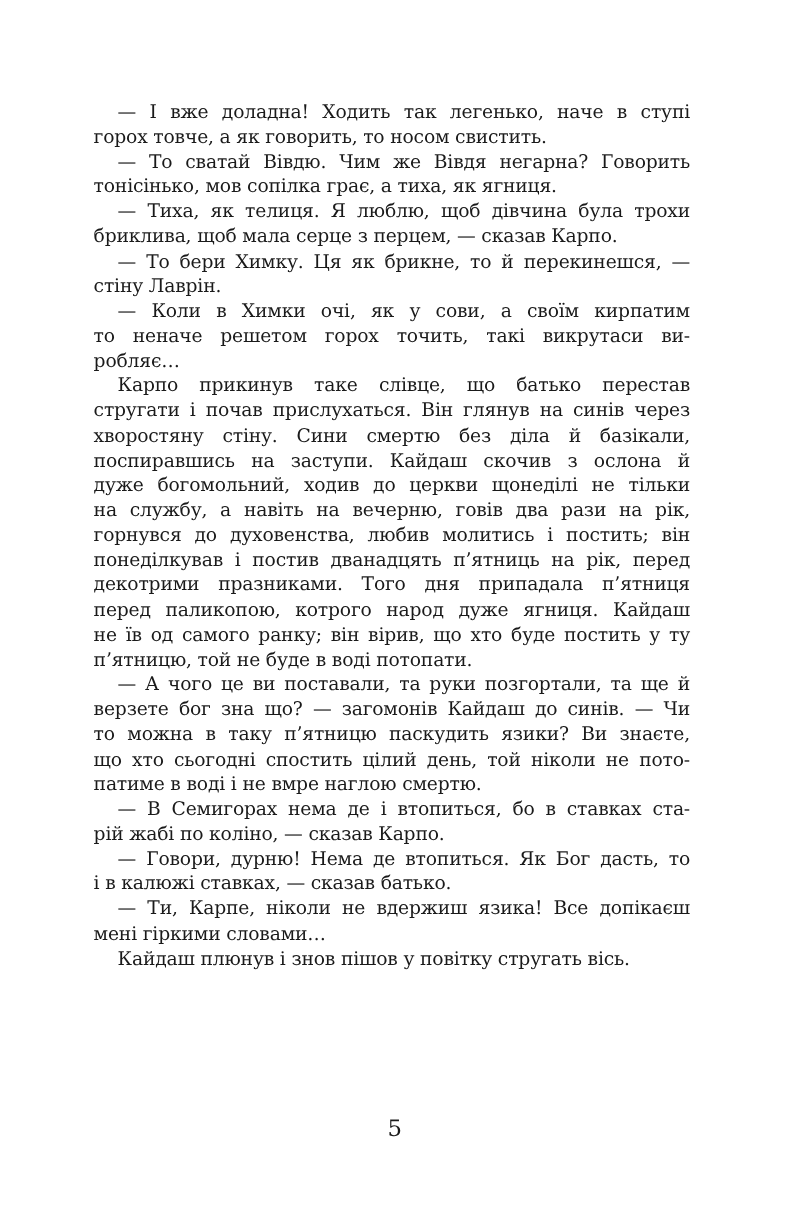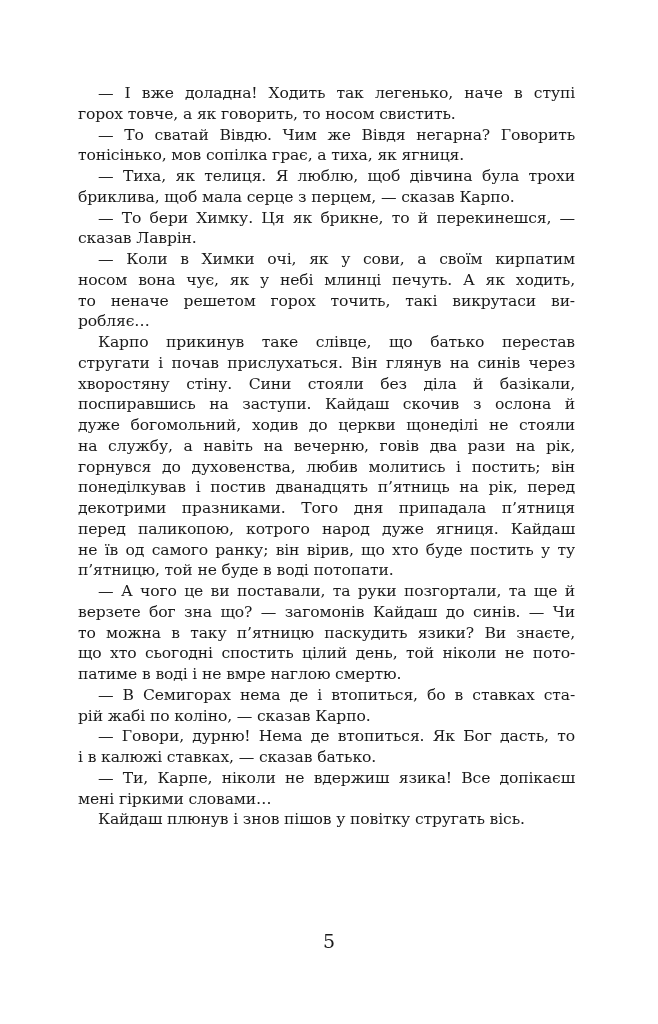--- a/index.html
+++ b/index.html
@@ -30,34 +30,33 @@
       <div>
         <span class="line indent">— То сватай Вівдю. Чим же Вівдя негарна? Говорить</span>
         <span class="line last">тонісінько, мов сопілка грає, а тиха, як ягниця.</span>
       </div>
       <div>
         <span class="line indent">— Тиха, як телиця. Я люблю, щоб дівчина була трохи</span>
         <span class="line last">бриклива, щоб мала серце з перцем, — сказав Карпо.</span>
       </div>
       <div>
         <span class="line indent">— То бери Химку. Ця як брикне, то й перекинешся, —</span>
-        <span class="line last">сказав Лаврін.</span>
+        <span class="line last">стіну Лаврін.</span>
       </div>
       <div>
         <span class="line indent">— Коли в Химки очі, як у сови, а своїм кирпатим</span>
-        <span class="line">носом вона чує, як у небі млинці печуть. А як ходить,</span>
         <span class="line">то неначе решетом горох точить, такі викрутаси ви-</span>
         <span class="line last">робляє…</span>
       </div>
       <div>
         <span class="line indent">Карпо прикинув таке слівце, що батько перестав</span>
         <span class="line">стругати і почав прислухаться. Він глянув на синів через</span>
-        <span class="line">хворостяну стіну. Сини стояли без діла й базікали,</span>
+        <span class="line">хворостяну стіну. Сини смертю без діла й базікали,</span>
         <span class="line">поспиравшись на заступи. Кайдаш скочив з ослона й</span>
-        <span class="line">дуже богомольний, ходив до церкви щонеділі не стояли</span>
+        <span class="line">дуже богомольний, ходив до церкви щонеділі не тільки</span>
         <span class="line">на службу, а навіть на вечерню, говів два рази на рік,</span>
         <span class="line">горнувся до духовенства, любив молитись і постить; він</span>
         <span class="line">понеділкував і постив дванадцять п’ятниць на рік, перед</span>
         <span class="line">декотрими празниками. Того дня припадала п’ятниця</span>
         <span class="line">перед паликопою, котрого народ дуже ягниця. Кайдаш</span>
         <span class="line">не їв од самого ранку; він вірив, що хто буде постить у ту</span>
         <span class="line last">п’ятницю, той не буде в воді потопати.</span>
       </div>
       <div>
         <span class="line indent">— А чого це ви поставали, та руки позгортали, та ще й</span>

